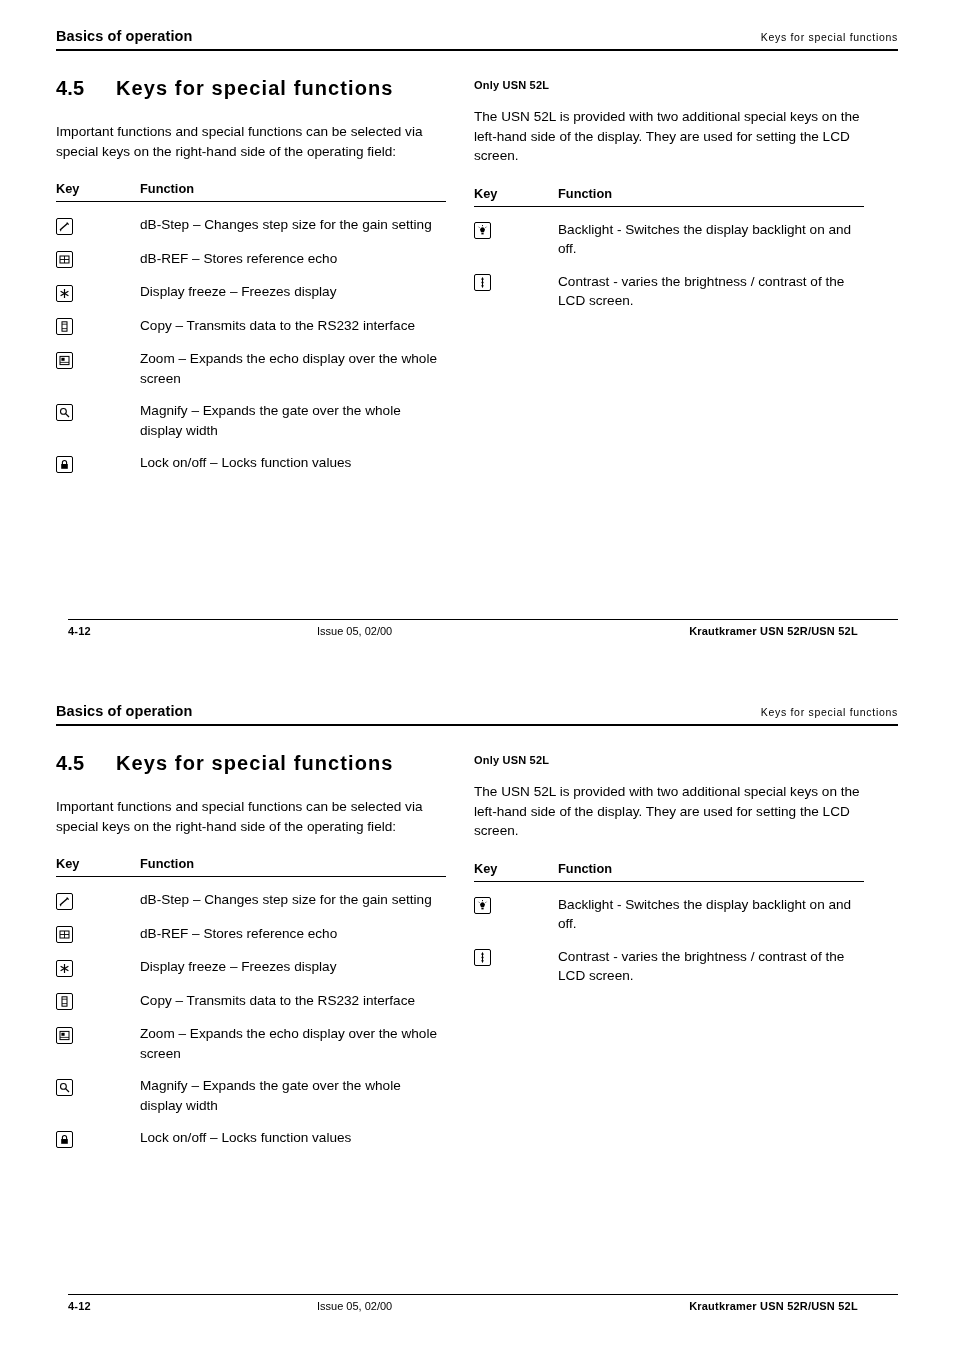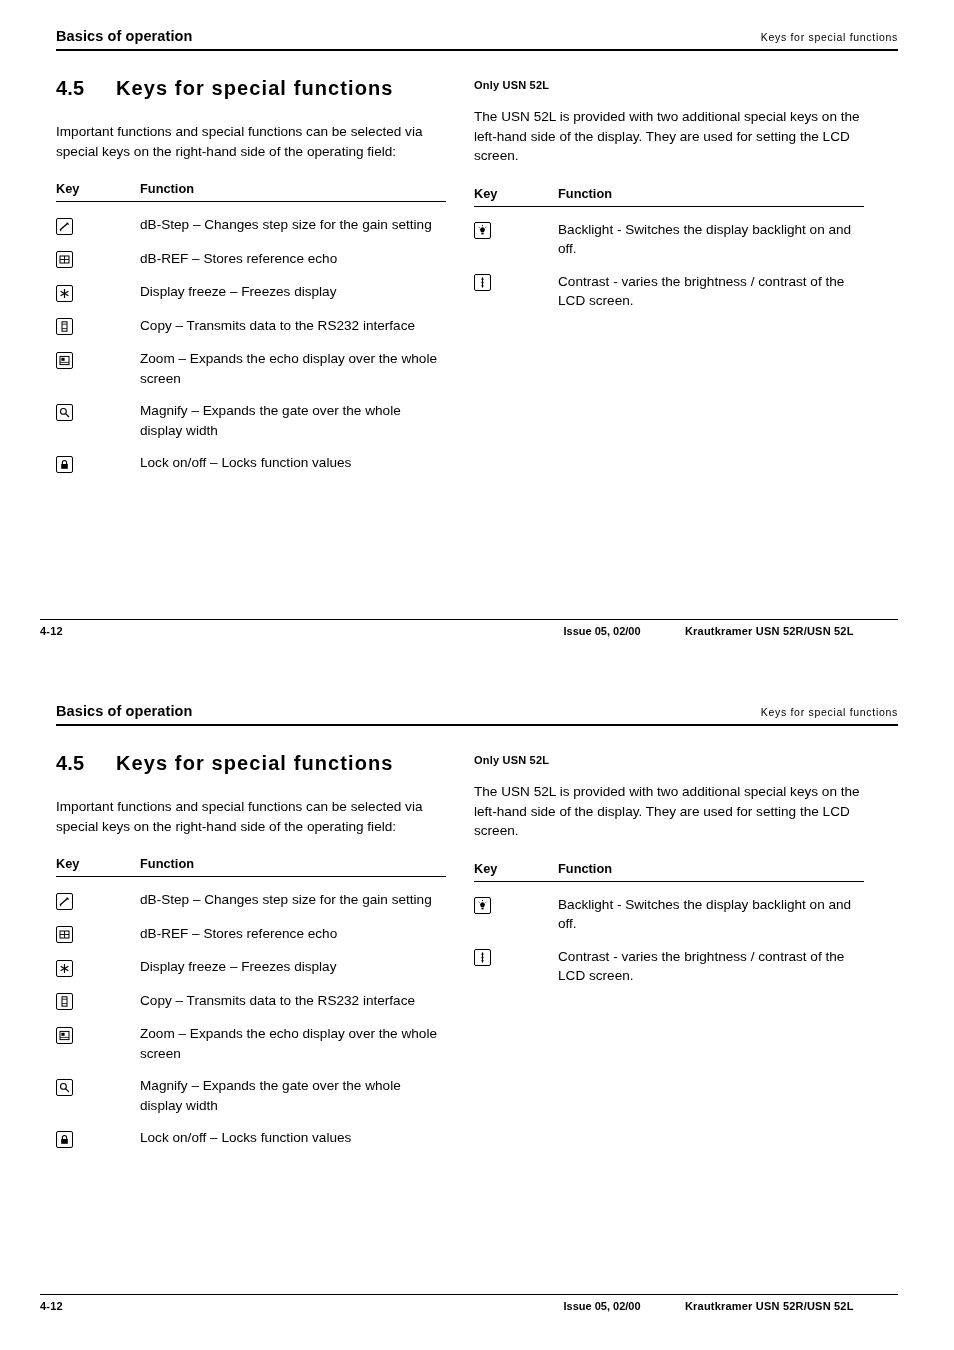--- a/index.html
+++ b/index.html
@@ -109,31 +109,31 @@
     border: 1.2px solid #000;
     border-radius: 2px;
     box-sizing: border-box;
     vertical-align: middle;
   }
   .keybox svg { display: block; }
 
   
   .footer {
     position: absolute;
-    left: 40px;
+    left: 68px;
     right: 56px;
     bottom: 38px;
     border-top: 1.6px solid #000;
     padding-top: 5px;
     display: flex;
     align-items: baseline;
     font-size: 11px;
   }
   .footer .fl { width: 30%; font-weight: bold; letter-spacing: 0.2px;}
-  .footer .fc { width: 40%; text-align: right; font-weight: bold; }
+  .footer .fc { width: 40%; text-align: left; font-weight: normal; }
   .footer .fr { width: 30%; text-align: center; font-weight: bold; letter-spacing: 0.2px;}
 </style>
 </head>
 <body>
 
 <div class="page page-1">
 
   <div class="runhead">
     <div class="left">Basics of operation</div>
     <div class="right">Keys for special functions</div>

